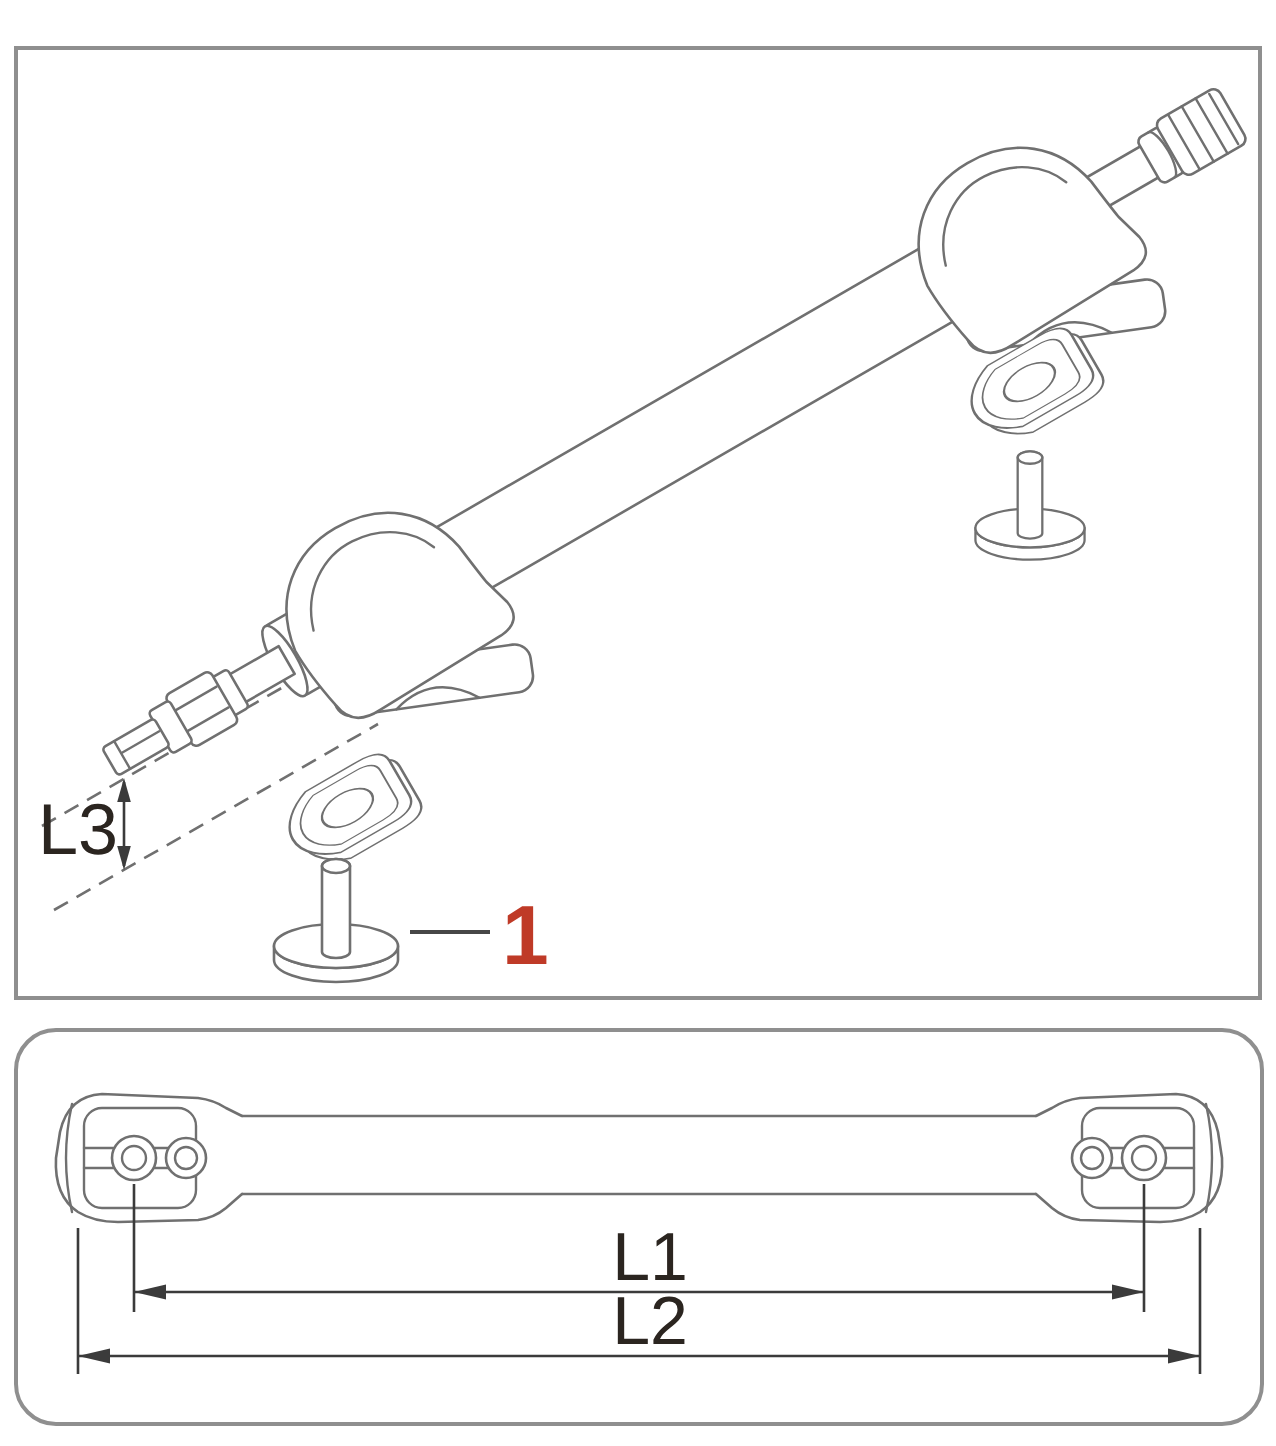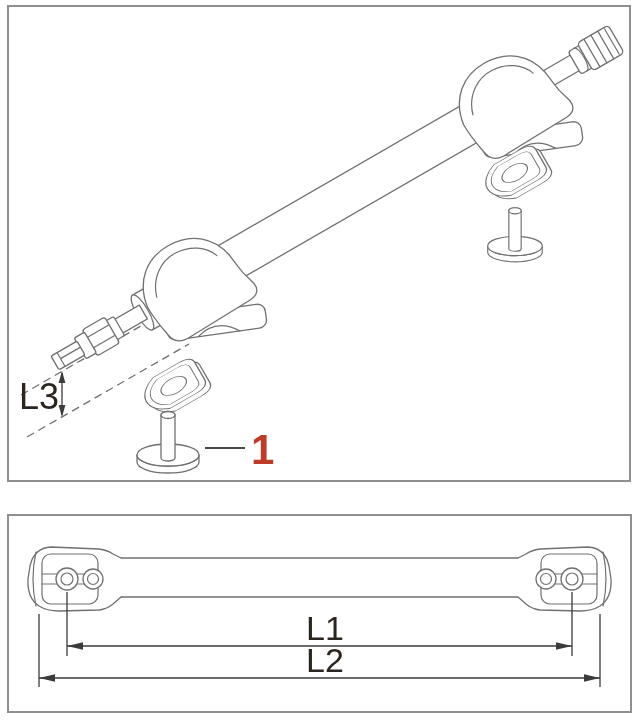--- a/index.html
+++ b/index.html
@@ -7,22 +7,22 @@
     --dimension-line:#3b3b3b;
     --label-text:#2b2520;
     --callout-red:#bf3a27;
     --panel-border:#8f8f8f;
     --background:#ffffff;
   }
   html,body{margin:0;padding:0;background:var(--background);}
   .page{position:relative;width:638px;height:723px;background:var(--background);
         font-family:"Liberation Sans","DejaVu Sans",sans-serif;overflow:hidden;}
   .panel{position:absolute;background:#fff;border:2px solid var(--panel-border);box-sizing:border-box;}
-  #top-panel{left:7px;top:5px;width:624px;height:477px;}
-  #bottom-panel{left:7px;top:514px;width:625px;height:199px;}
+  #top-panel{left:7px;top:23px;width:624px;height:477px;}
+  #bottom-panel{left:7px;top:514px;width:625px;height:199px;border-radius:21px;}
   svg{display:block;width:100%;height:100%;}
   .part{fill:#ffffff;stroke:var(--outline);stroke-width:1.3;stroke-linejoin:round;stroke-linecap:round;}
   .part-line{fill:none;stroke:var(--outline);stroke-width:1.2;stroke-linejoin:round;stroke-linecap:round;}
   .dash{fill:none;stroke:var(--outline);stroke-width:1.3;stroke-dasharray:8 5;}
   .dim{fill:none;stroke:var(--dimension-line);stroke-width:1.3;}
   .dim-arrow{fill:var(--dimension-line);stroke:none;}
   .leader{fill:none;stroke:#474747;stroke-width:2;}
   .dim-label{font-size:36px;fill:var(--label-text);}
   .dim-label-h{font-size:34px;fill:var(--label-text);text-anchor:middle;}
   .callout-num{font-size:42px;font-weight:bold;fill:var(--callout-red);}

